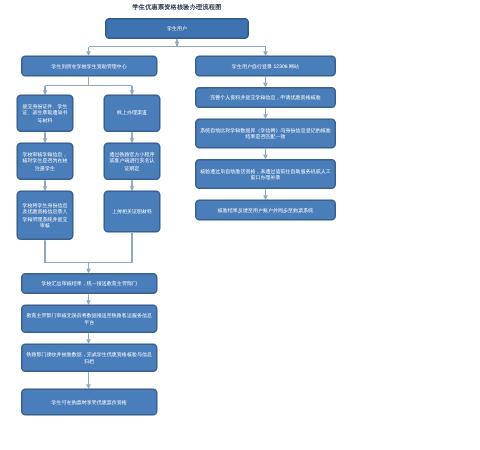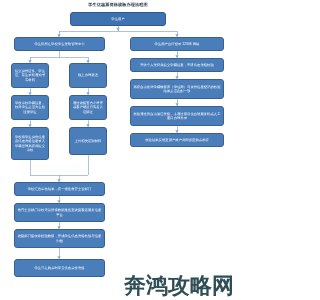--- a/index.html
+++ b/index.html
@@ -210,15 +210,14 @@
   <div class="node" style="left:130px; top:79px; width:94px; height:20px;">
     <span class="txt">系统自动比对学籍数据库（学信网）与身份信息登记的核验结果是否匹配一致</span>
   </div>
   <div class="node" style="left:130px; top:106px; width:94px; height:20px;">
     <span class="txt">核验通过后自动激活资格，未通过需前往自助服务机或人工窗口办理补录</span>
   </div>
   <div class="node" style="left:130px; top:133px; width:94px; height:14px;">
     <span class="txt">核验结果反馈至用户账户并同步至购票系统</span>
   </div>
 
-  <div class="watermark">奔鸿攻略网</div>
 
 </div>
 
 </body></html>

